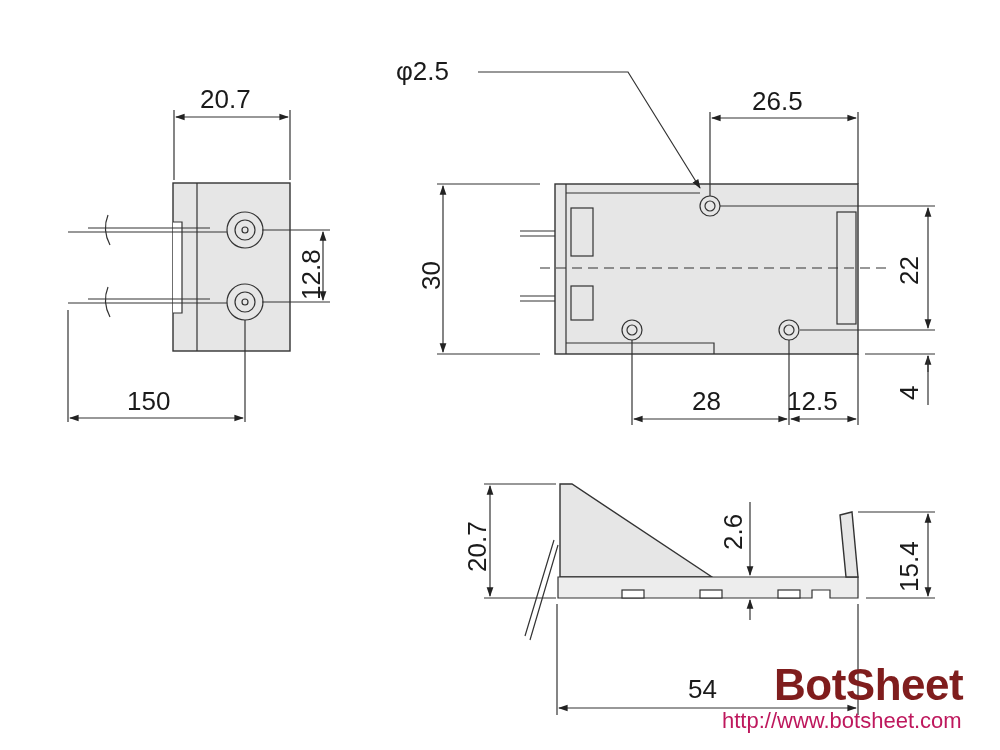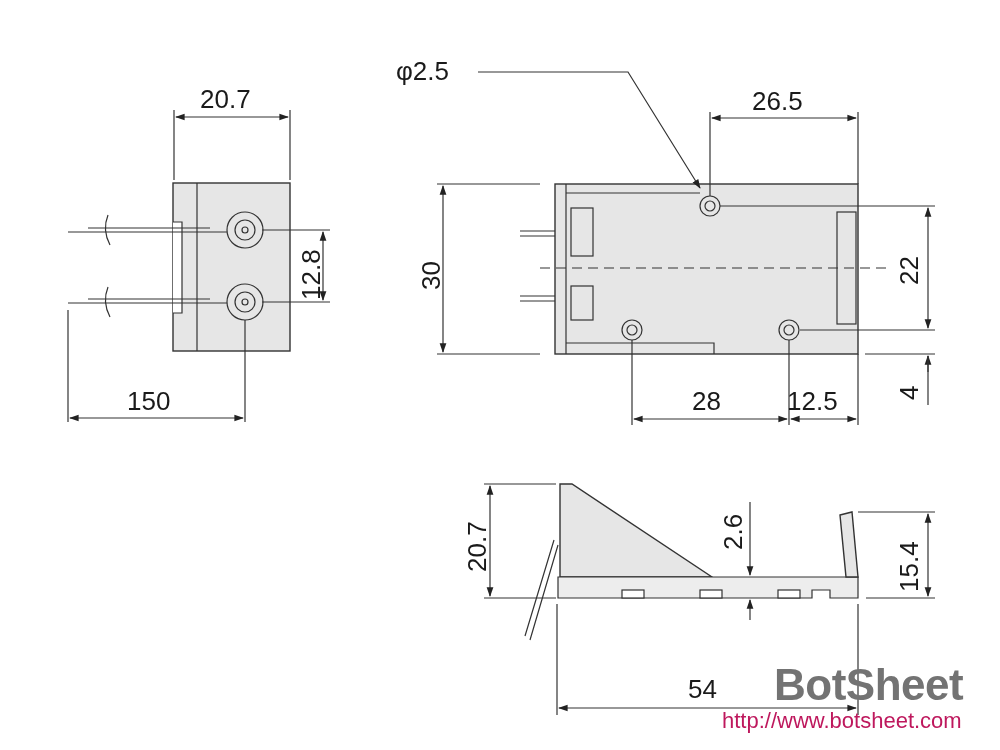--- a/index.html
+++ b/index.html
@@ -2,21 +2,21 @@
 <html><head>
 <meta charset="utf-8">
 <style>
   html, body { margin:0; padding:0; background:#ffffff; }
   body { width:1000px; height:750px; position:relative; overflow:hidden; font-family:"Liberation Sans", sans-serif; }
   svg#drawing { position:absolute; left:0; top:0; }
   .dim { font-family:"Liberation Sans", sans-serif; font-size:26px; fill:#1a1a1a; }
   .ln { stroke:#333; stroke-width:1.2; fill:none; }
   .part { fill:#e6e6e6; stroke:#333; stroke-width:1.4; }
   .partlight { fill:#ededed; stroke:#333; stroke-width:1.2; }
-  .brand { position:absolute; left:774px; top:660px; font-size:44px; font-weight:bold; color:#737373; letter-spacing:-0.5px; font-family:"Liberation Sans", sans-serif; }
+  .brand { position:absolute; left:774px; top:660px; font-size:44px; font-weight:bold; color:#7f1d1d; letter-spacing:-0.5px; font-family:"Liberation Sans", sans-serif; }
   .brand-url { position:absolute; left:722px; top:708px; font-size:22px; color:#be185d; font-family:Liberation Sans, sans-serif; }
 </style>
 </head>
 <body>
 
 <svg id="drawing" width="1000" height="750" viewBox="0 0 1000 750">
   <defs>
     <marker id="arr" viewBox="0 0 10 10" refX="9" refY="5" markerWidth="8" markerHeight="8" orient="auto-start-reverse">
       <path d="M0,1.5 L10,5 L0,8.5 z" fill="#222"></path>
     </marker>

